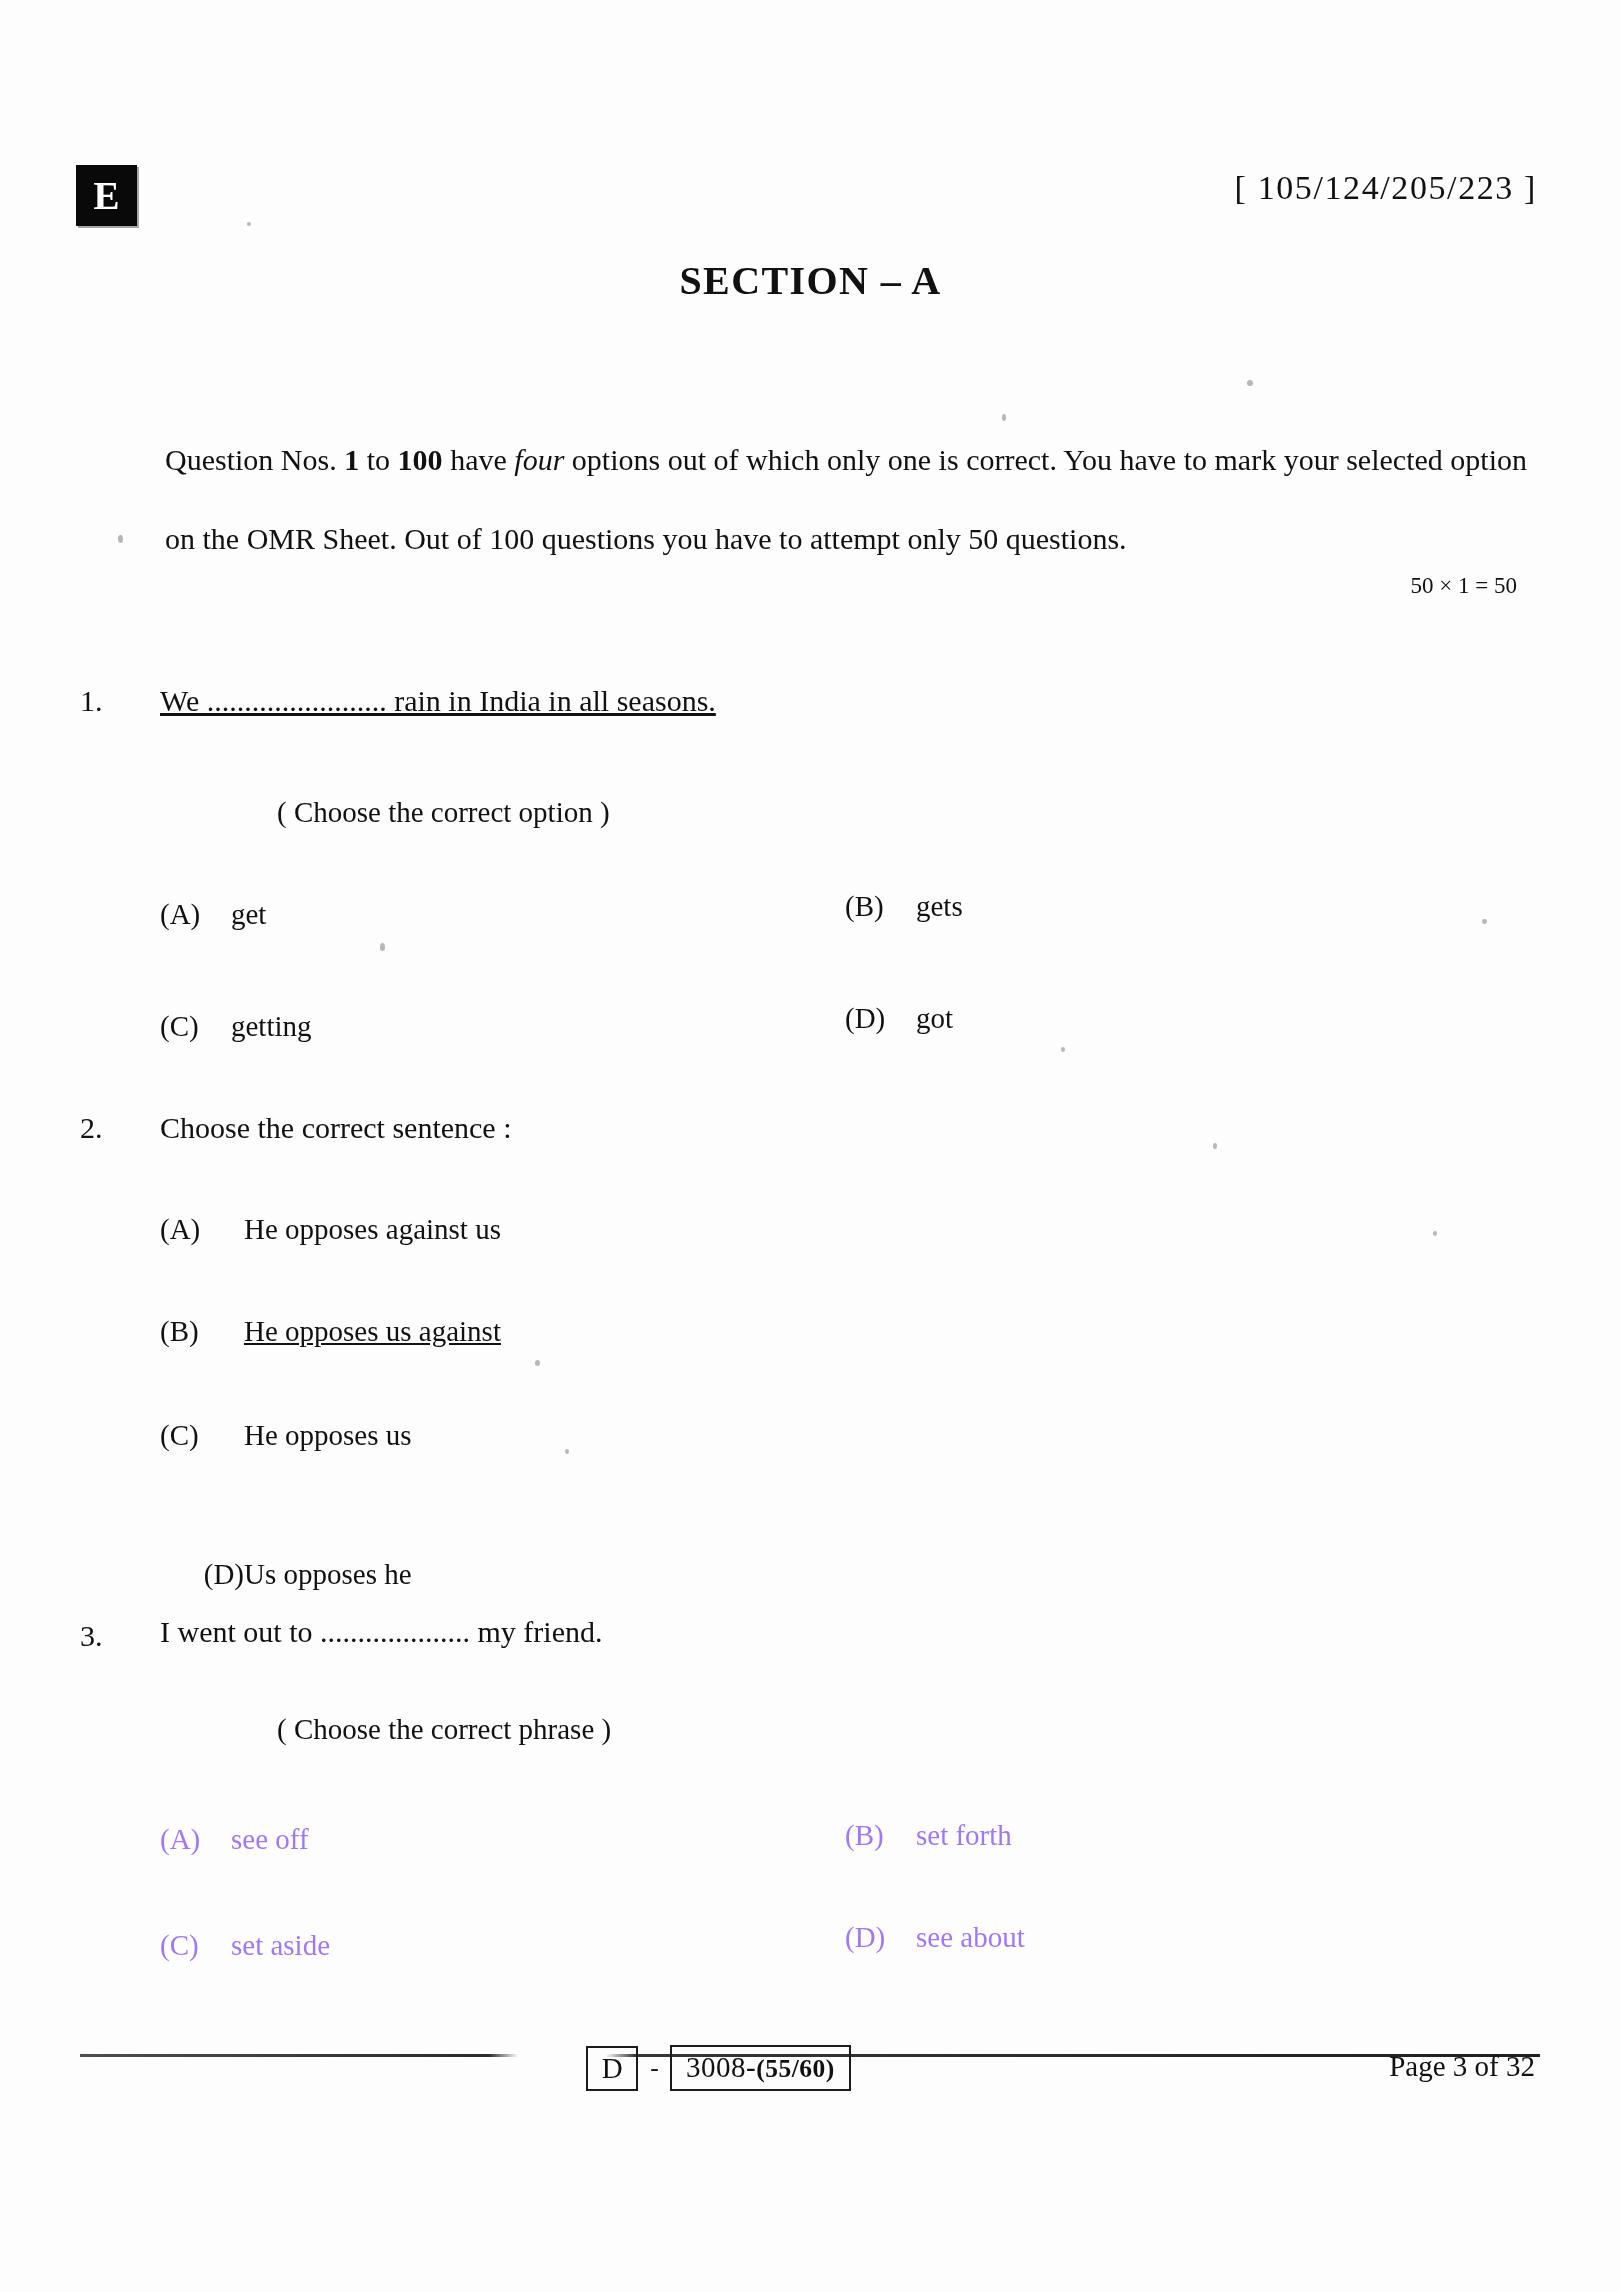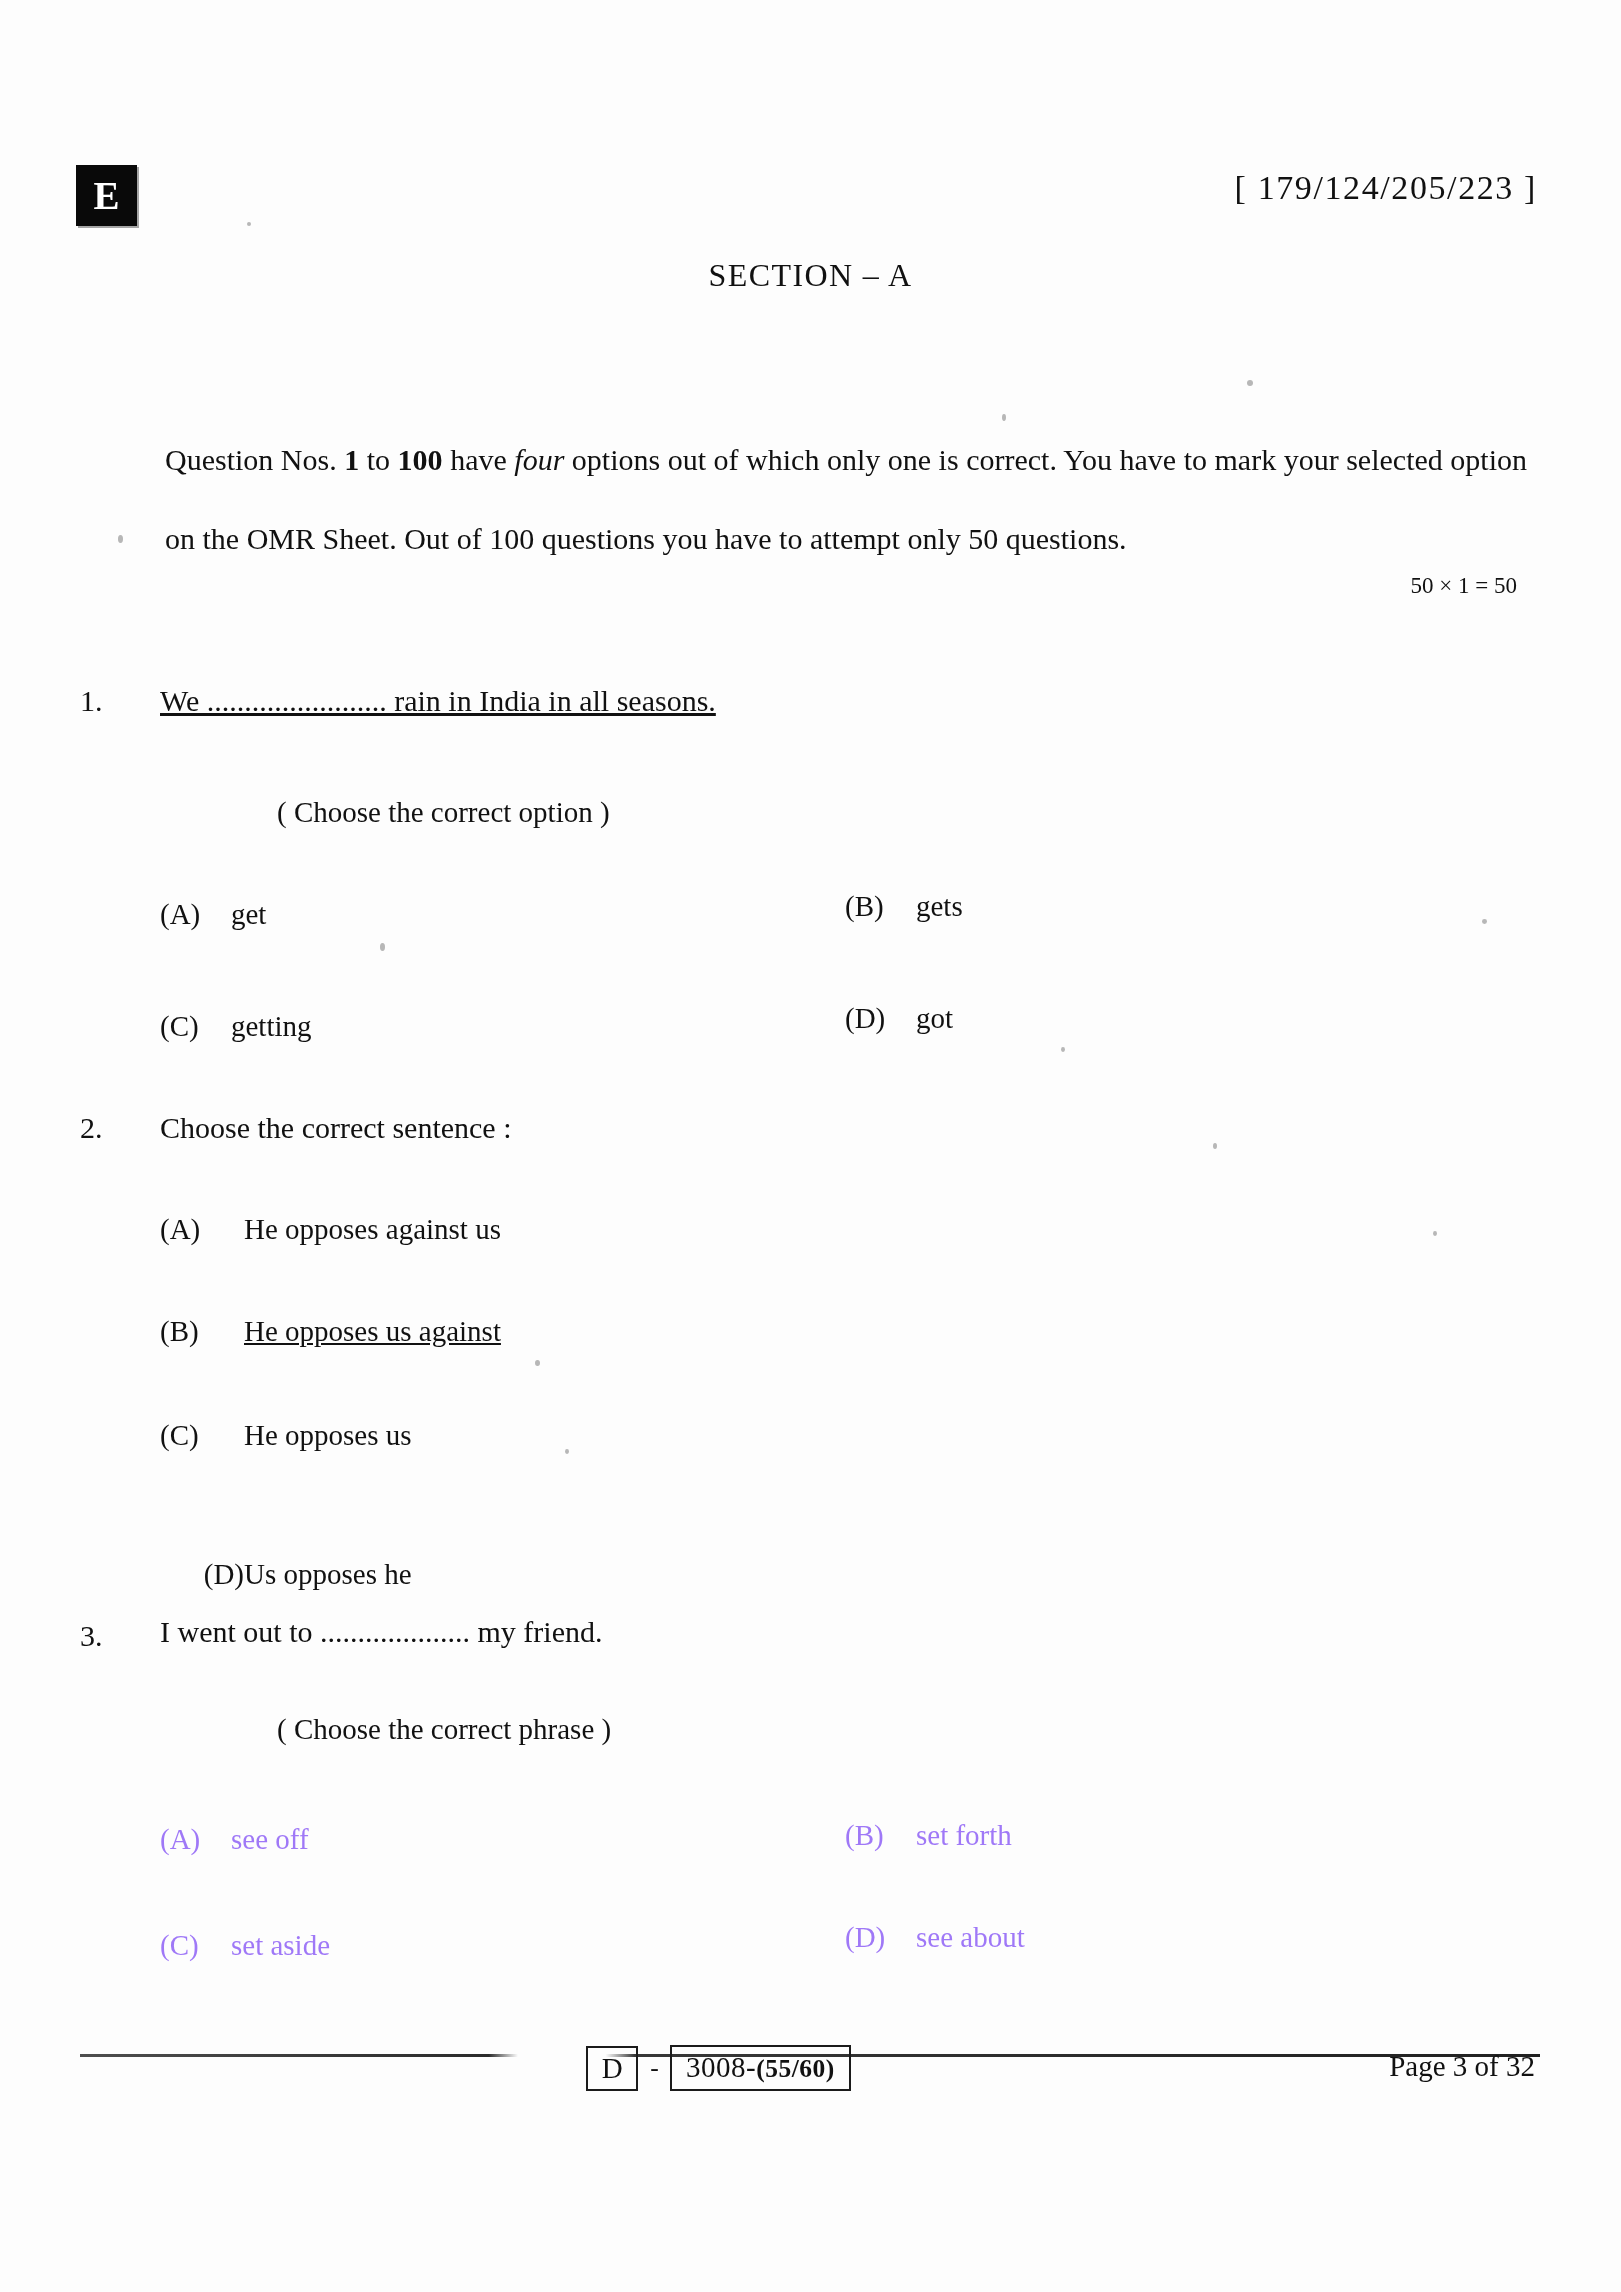--- a/index.html
+++ b/index.html
@@ -42,22 +42,22 @@
     letter-spacing: 1.6px;
     white-space: nowrap;
   }
 
   .section-title {
     position: absolute;
     left: 0;
     top: 257px;
     width: 100%;
     text-align: center;
-    font-weight: normal;
-    font-size: 32px;
+    font-weight: bold;
+    font-size: 40px;
     letter-spacing: 1.4px;
   }
   .section-subtitle {
     position: absolute;
     left: 0;
     top: 323px;
     width: 100%;
     text-align: center;
     font-weight: bold;
     font-size: 30px;
@@ -166,21 +166,21 @@
     border-radius: 50%;
     opacity: 0.55;
   }
 </style>
 </head>
 <body>
 
 <div class="page">
 
   <div class="booklet-badge">E</div>
-  <div class="paper-code">[ 179/124/205/223 ]</div>
+  <div class="paper-code">[ 105/124/205/223 ]</div>
 
   <div class="section-title">SECTION – A</div>
 
   <div class="instructions">
     <span>Question Nos. </span><span class="b">1</span><span> to </span><span class="b">100</span><span> have </span><span class="i">four</span><span> options out of which only one is correct. You have to mark your selected option on the OMR Sheet. Out of 100 questions you have to attempt only 50 questions.</span>
   </div>
   <div class="marks">50 × 1 = 50</div>
 
   <div class="q">
     <div class="q-num" style="top:684px;">1.</div>

